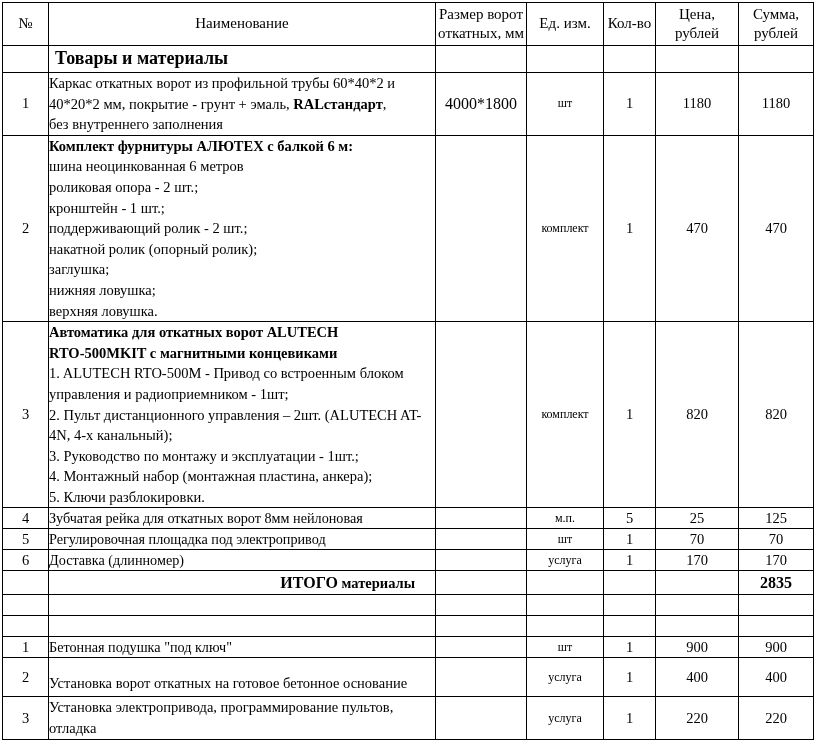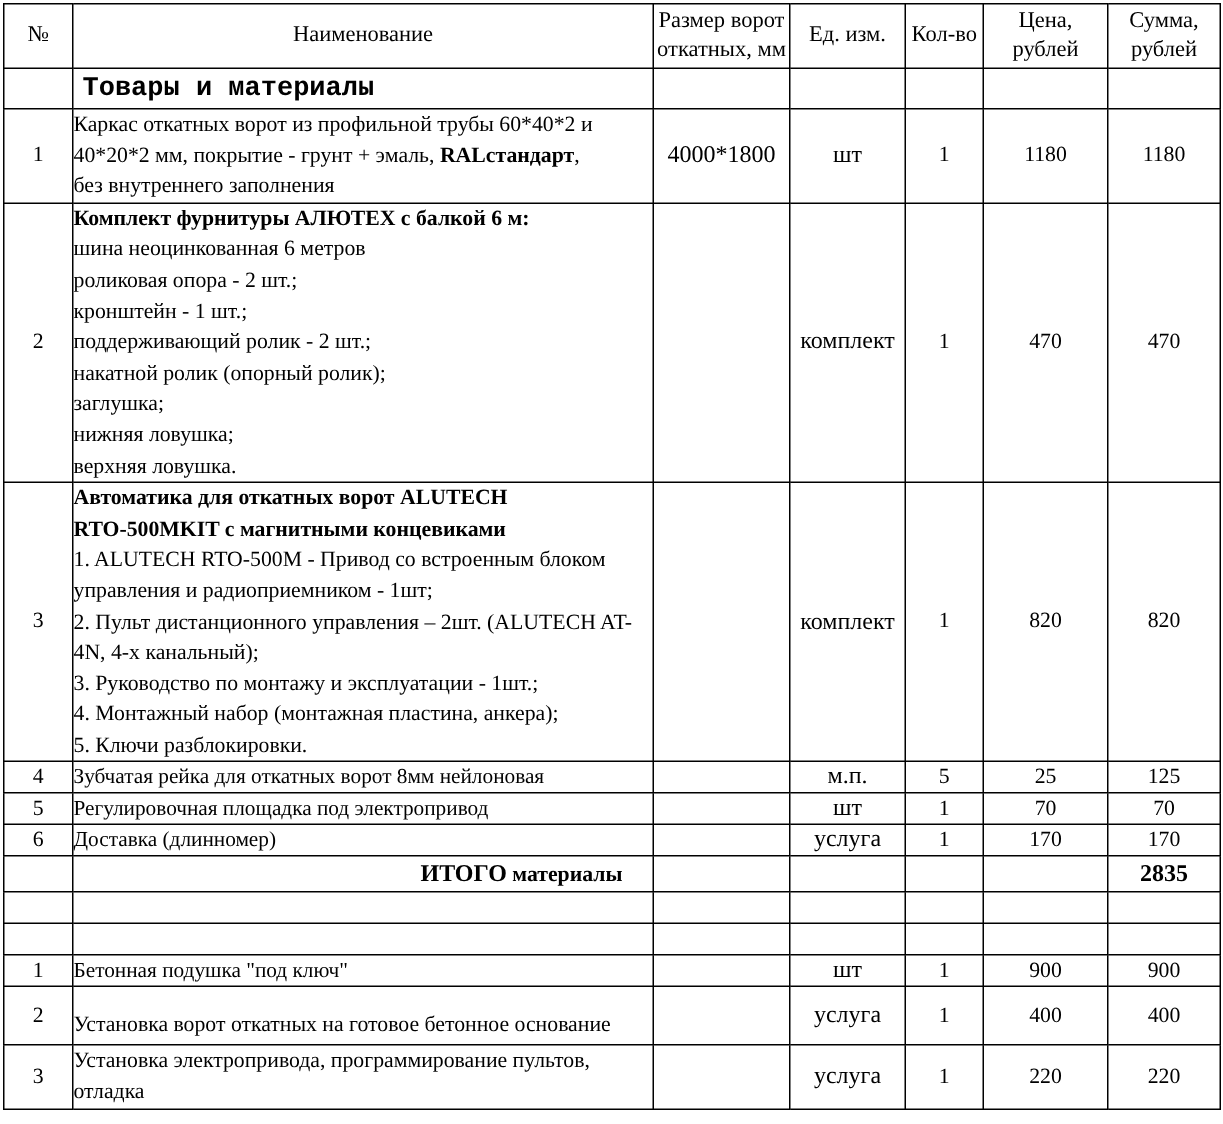--- a/index.html
+++ b/index.html
@@ -47,39 +47,38 @@
   }
   .hdr .two-line { display: block; }
 
   
   .section-row td.sec-title {
     font-size: 18px;
     font-weight: bold;
     padding: 2px 0 3px 6px;
     text-align: left;
     height: 27px;
-    font-family: Liberation Mono, monospace;
   }
 
   
   .num-cell {
     text-align: center;
     font-size: 14.5px;
   }
   .name-cell {
     text-align: left;
     font-size: 14.5px;
     line-height: 20.6px;
     padding: 1px 3px 2px 6px;
   }
   .name-cell .ln { display: block; white-space: nowrap; }
   .name-cell b { font-weight: bold; }
   .unit-cell {
     text-align: center;
-    font-size: 16px;
+    font-size: 12px;
   }
   .qty-cell, .price-cell, .sum-cell {
     text-align: center;
     font-size: 14.5px;
   }
   .size-cell {
     text-align: center;
     font-size: 16px;
     font-weight: bold;
   }

